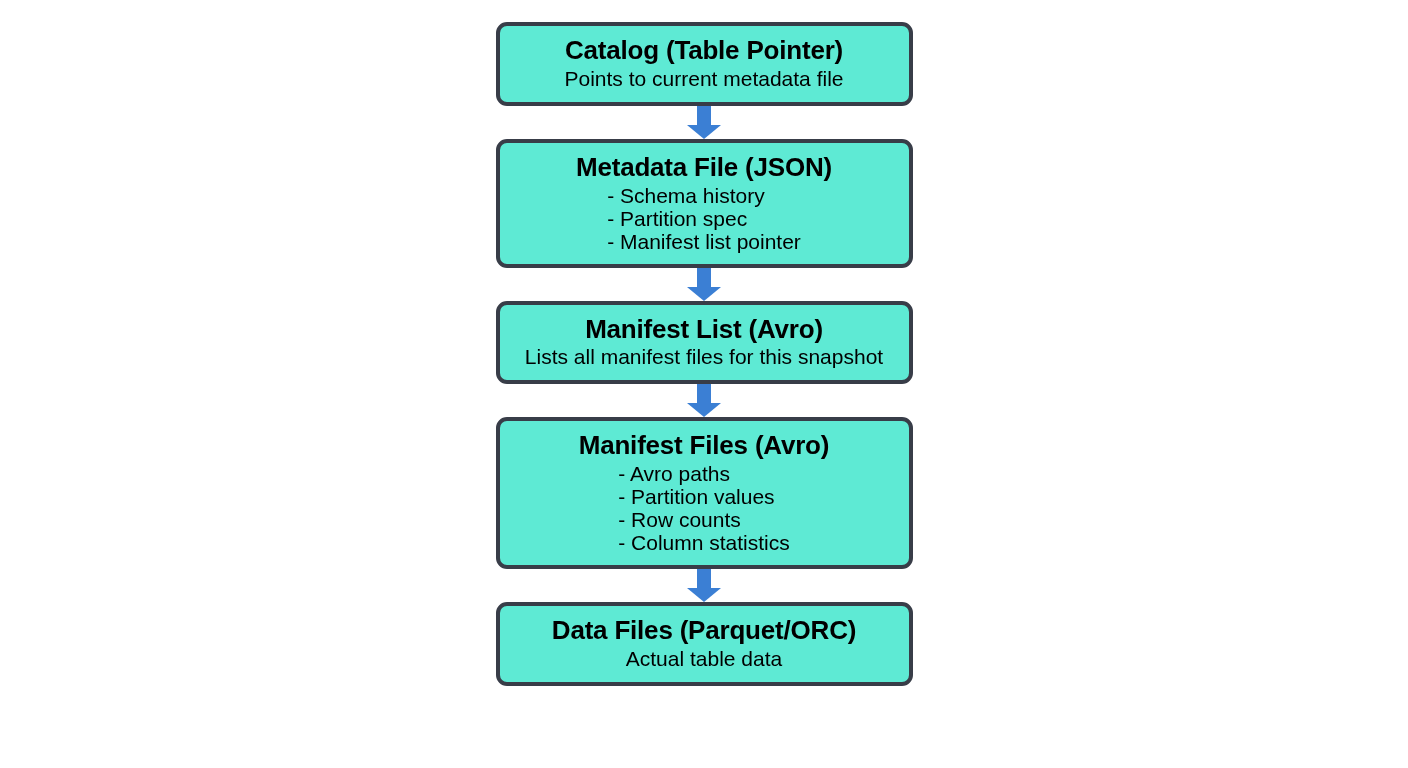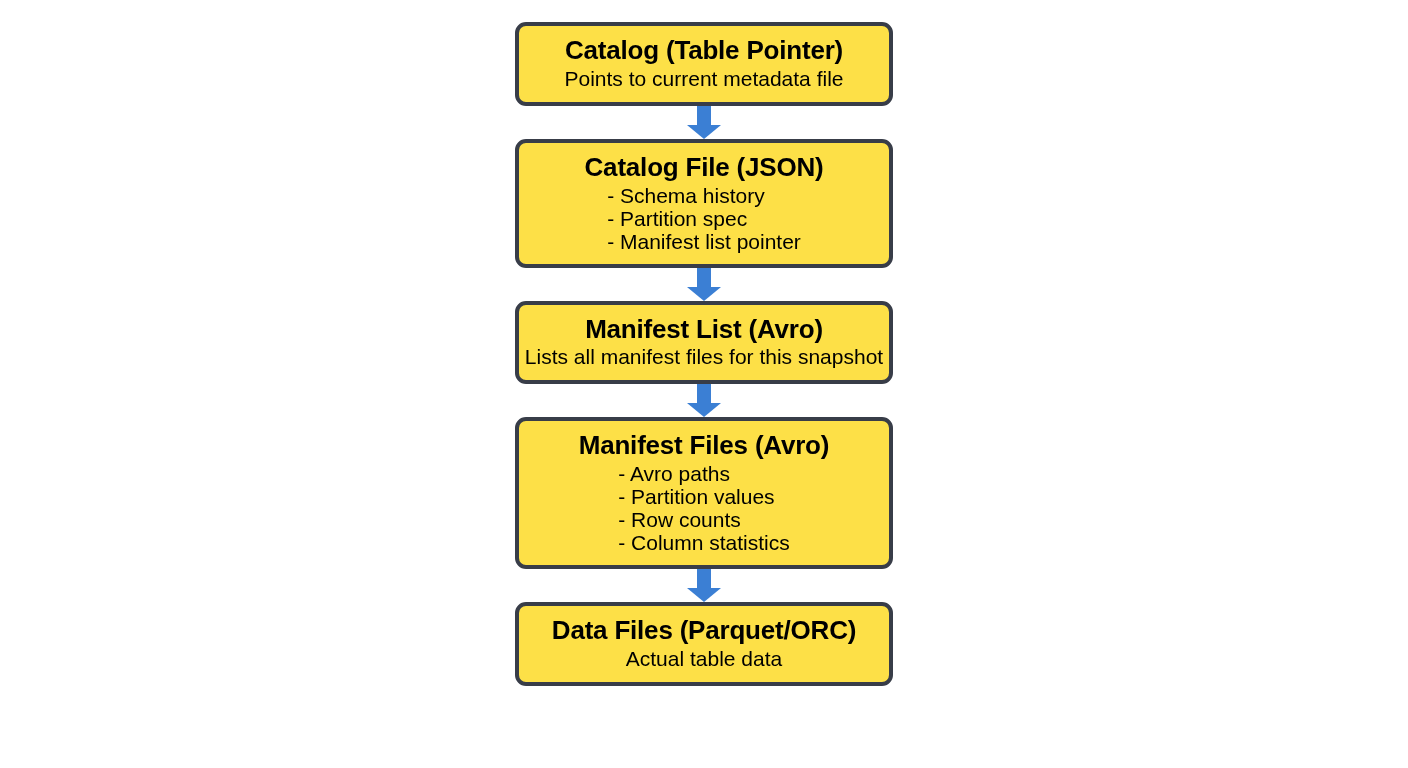--- a/index.html
+++ b/index.html
@@ -20,25 +20,25 @@
     height: 768px;
     display: flex;
     flex-direction: column;
     align-items: center;
     justify-content: flex-start;
     padding-top: 22px;
     box-sizing: border-box;
   }
 
   .node {
-    width: 378px;
+    width: 417px;
     box-sizing: border-box;
     border: 4px solid #383d48;
     border-radius: 11px;
-    background: #fde047;
+    background: #5eead4;
     display: flex;
     flex-direction: column;
     align-items: center;
     justify-content: center;
     padding: 9px 10px 11px 10px;
   }
 
   .node-title {
     font-size: 26px;
     font-weight: bold;
@@ -111,21 +111,21 @@
     <div class="node-title">Catalog (Table Pointer)</div>
     <div class="node-subtitle">Points to current metadata file</div>
   </div>
 
   <div class="connector">
     <div class="shaft"></div>
     <div class="head"></div>
   </div>
 
   <div class="node">
-    <div class="node-title">Catalog File (JSON)</div>
+    <div class="node-title">Metadata File (JSON)</div>
     <ul class="node-bullets">
       <li>- Schema history</li>
       <li>- Partition spec</li>
       <li>- Manifest list pointer</li>
     </ul>
   </div>
 
   <div class="connector">
     <div class="shaft"></div>
     <div class="head"></div>

